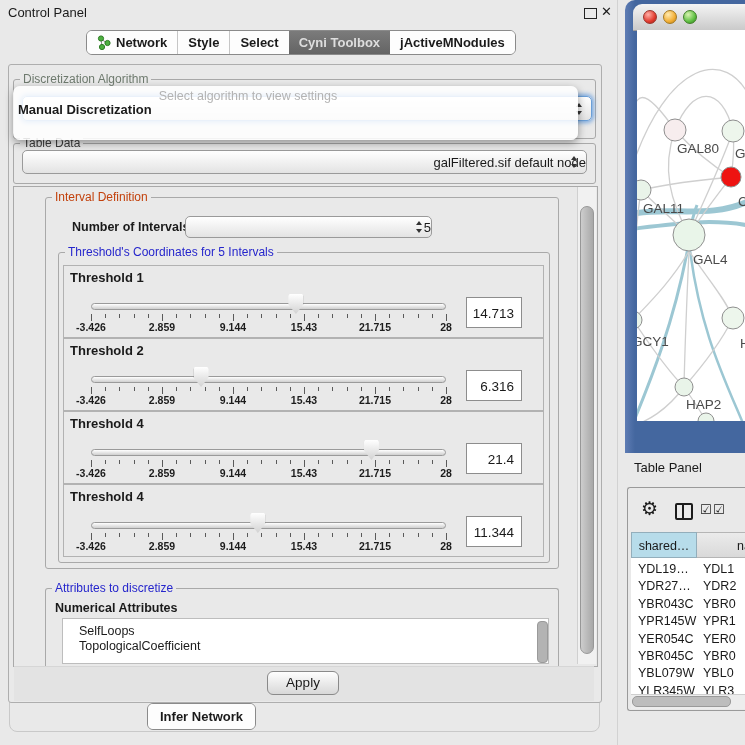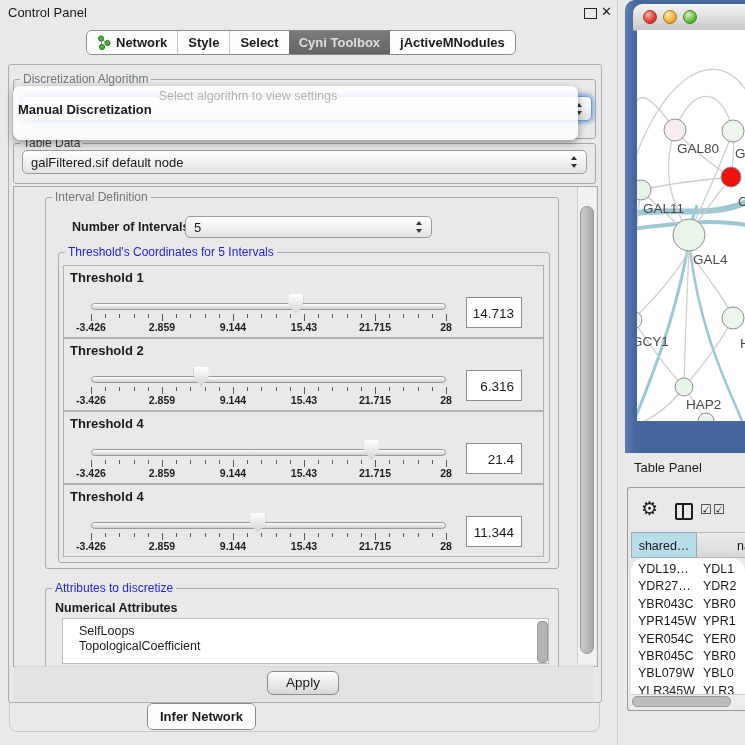--- a/index.html
+++ b/index.html
@@ -16,26 +16,26 @@
               border-radius:6px;overflow:hidden;}
   .ttab{display:flex;align-items:center;padding:0 10px;font-size:13px;font-weight:600;line-height:23px;
         border-left:1px solid #c6c6c6;background:#fdfdfd;white-space:nowrap;}
   .ttab:first-child{border-left:none;}
   .ttab.dark{background:linear-gradient(#7b7b7b,#646464);color:#dedede;border-left:none;}
   .ttab.dark + .ttab{border-left:none;}
   #outer-ring{left:9px;top:64px;width:589px;height:666px;border:1px solid #c9c9c9;border-radius:8px;}
   #content-panel{left:8px;top:64px;width:592px;height:637px;background:#e9e9e9;border:1px solid #aeaeae;border-radius:3px;}
   .group{border:1px solid #a9a9a9;border-radius:3px;}
   .group-title{position:absolute;top:-8px;left:6px;background:#e9e9e9;padding:0 3px;font-size:12px;white-space:nowrap;}
-  .gt-green{color:#737373;}
+  .gt-green{color:#c2410c;}
   .gt-blue{color:#2525cc;}
   .gt-plain{color:#3c3c3c;}
   .combo{position:absolute;border:1px solid #9a9a9a;border-radius:5px;
          background:linear-gradient(#ffffff,#e3e3e3);font-size:13px;display:flex;align-items:center;
-         padding-left:8px;box-sizing:border-box;}
+         padding-left:8px;box-sizing:border-box;justify-content:flex-end;}
   .spinner{position:absolute;right:8px;top:50%;transform:translateY(-50%);width:7px;height:12px;}
   .spinner:before,.spinner:after{content:"";position:absolute;left:0;border-left:3.5px solid transparent;border-right:3.5px solid transparent;}
   .spinner:before{top:0;border-bottom:4.5px solid #333;}
   .spinner:after{bottom:0;border-top:4.5px solid #333;}
   
   #viewport{left:13px;top:186px;width:583px;height:479px;border:1px solid #a9a9a9;background:#e9e9e9;overflow:hidden;}
   #vscroll-track{left:577px;top:187px;width:18px;height:477px;background:#f1f1f1;border-left:1px solid #d0d0d0;}
   #vscroll-thumb{left:580px;top:206px;width:12px;height:446px;border-radius:7px;border:1px solid #979797;
                  background:linear-gradient(90deg,#cdcdcd,#a8a8a8);}
   
@@ -84,21 +84,21 @@
   #tp-strip{left:618px;top:454px;width:127px;height:27px;background:#e9e9e9;}
   #tp-title{left:634px;top:460px;font-size:13px;}
   #tp-panel{left:627px;top:487px;width:118px;height:222px;background:#e9e9e9;border:1px solid #9a9a9a;border-radius:3px 0 0 3px;border-right:none;}
   #gear-icon{left:641px;top:499px;font-size:19px;line-height:19px;}
   #split-icon{left:675px;top:503px;width:14px;height:13px;border:2px solid #1c1c1c;border-radius:2px;}
   #split-icon:before{content:"";position:absolute;left:5px;top:0;width:2px;height:13px;background:#1c1c1c;}
   .cb-icon{top:503px;font-size:13px;line-height:13px;}
   .th-cell{position:absolute;top:532px;height:26px;box-sizing:border-box;font-size:12.5px;line-height:26px;}
   #th-shared{left:631px;width:66px;background:#b7dcea;border:1px solid #93aebb;text-align:center;}
   #th-name{left:697px;width:60px;background:linear-gradient(#ebebeb,#d9d9d9);border:1px solid #b5b5b5;border-left:none;padding-left:40px;}
-  #tp-rows{left:631px;top:558px;width:114px;height:148px;background:#fff;overflow:hidden;border-radius:14px;}
+  #tp-rows{left:631px;top:558px;width:114px;height:148px;background:#fff;overflow:hidden;}
   .tp-row{position:absolute;left:0;width:114px;font-size:12.5px;white-space:nowrap;}
   .tp-c1{position:absolute;left:7px;}
   .tp-c2{position:absolute;left:72px;}
   #hscroll-track{left:631px;top:694px;width:114px;height:14px;background:#ededed;border-top:1px solid #cfcfcf;}
   #hscroll-thumb{left:632px;top:696px;width:97px;height:9px;background:#bdbdbd;border:1px solid #9a9a9a;border-radius:5px;}
 </style>
 </head>
 <body>
 
 <div id="stage">

